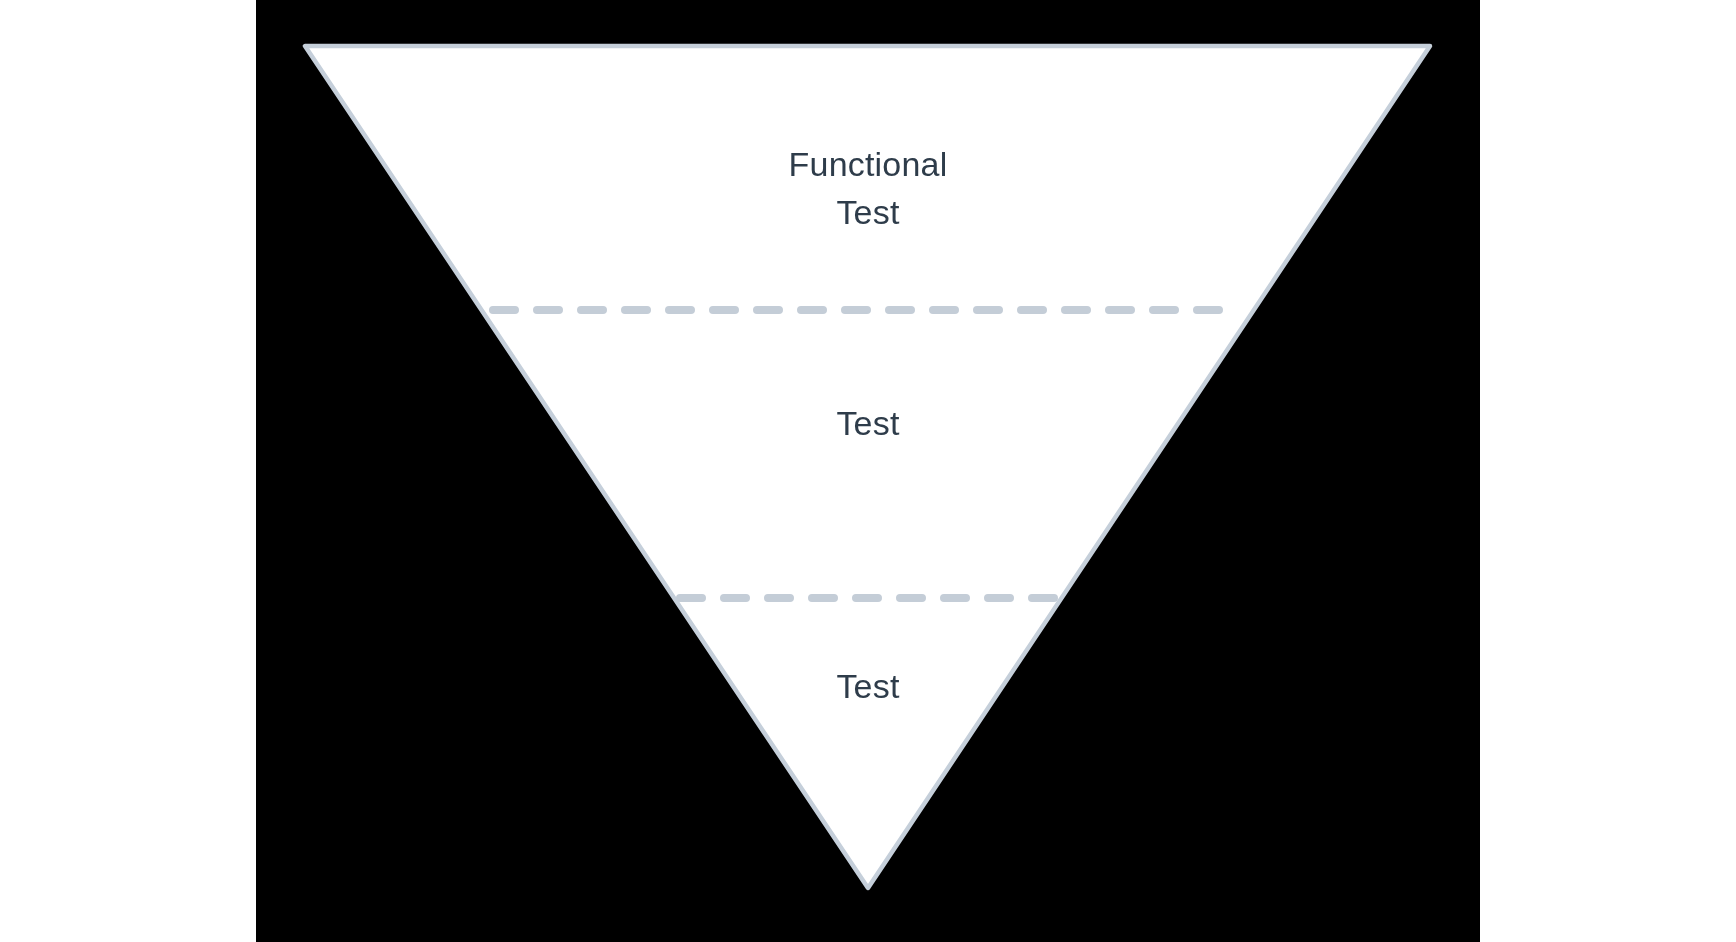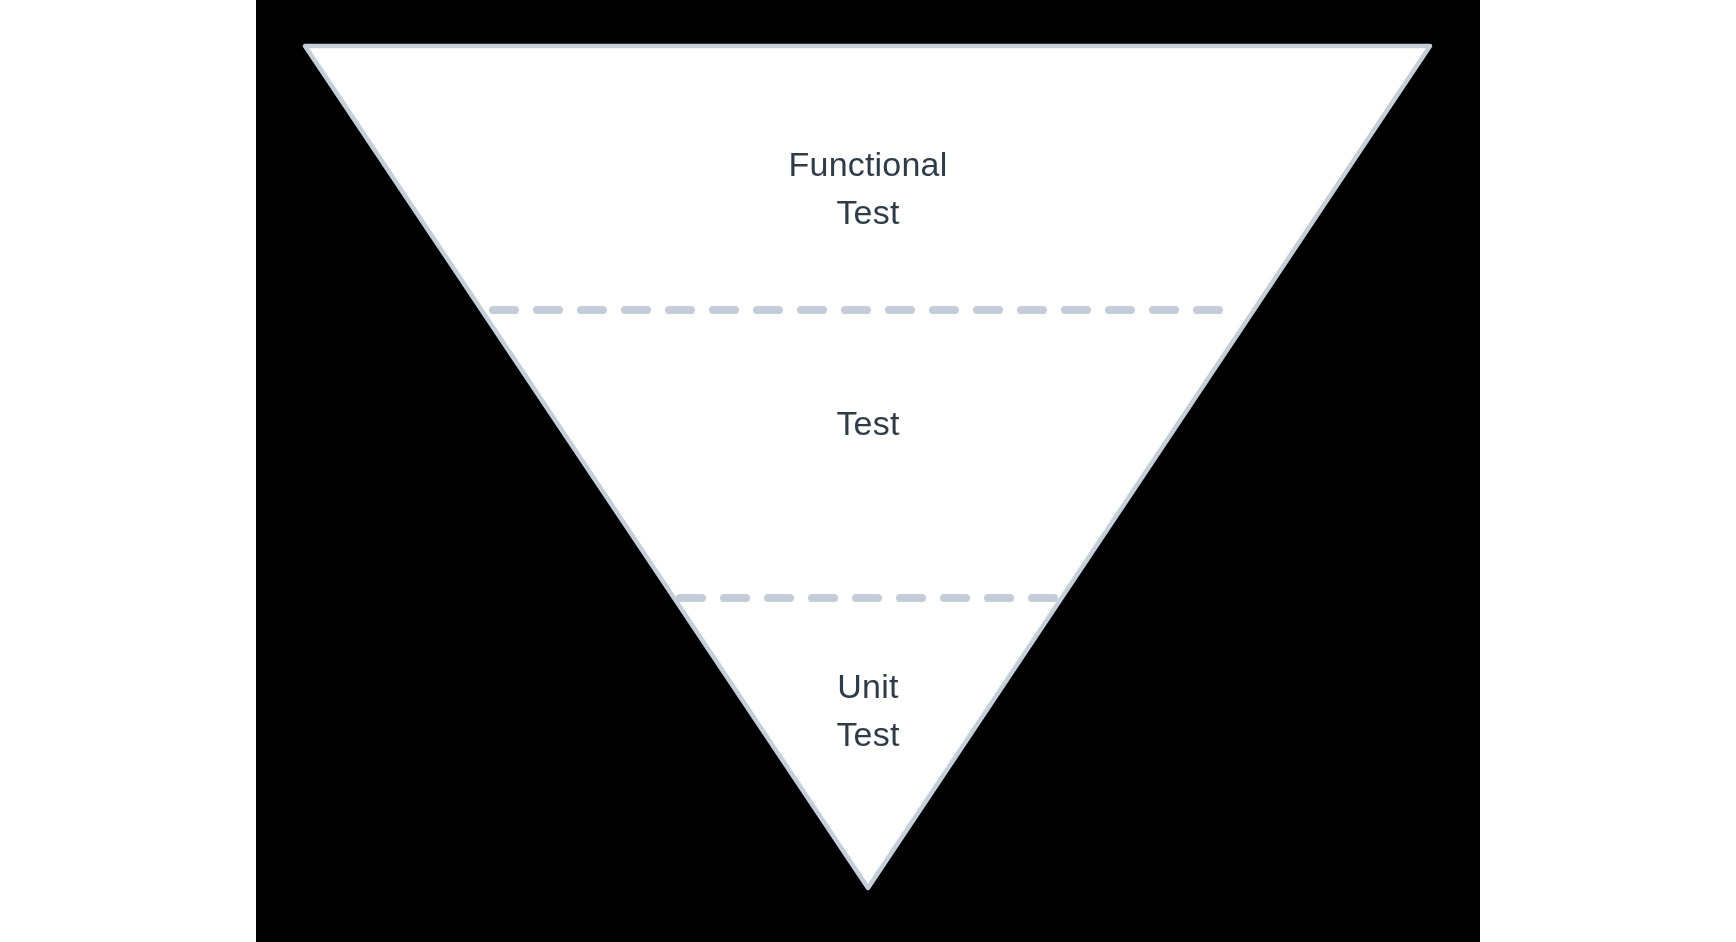--- a/index.html
+++ b/index.html
@@ -62,18 +62,17 @@
     <div class="level-label lbl-1" style="color: rgb(46, 60, 74);">
       <span class="line">Functional</span>
       <span class="line">Test</span>
     </div>
 
     <div class="level-label lbl-2" style="color: rgb(46, 60, 74);">
       <span class="line">Test</span>
     </div>
 
     <div class="level-label lbl-3" style="color: rgb(46, 60, 74);">
-      <span class="line">Unit</span>
       <span class="line">Test</span>
     </div>
 
   </div>
 </div>
 
 </body></html>

